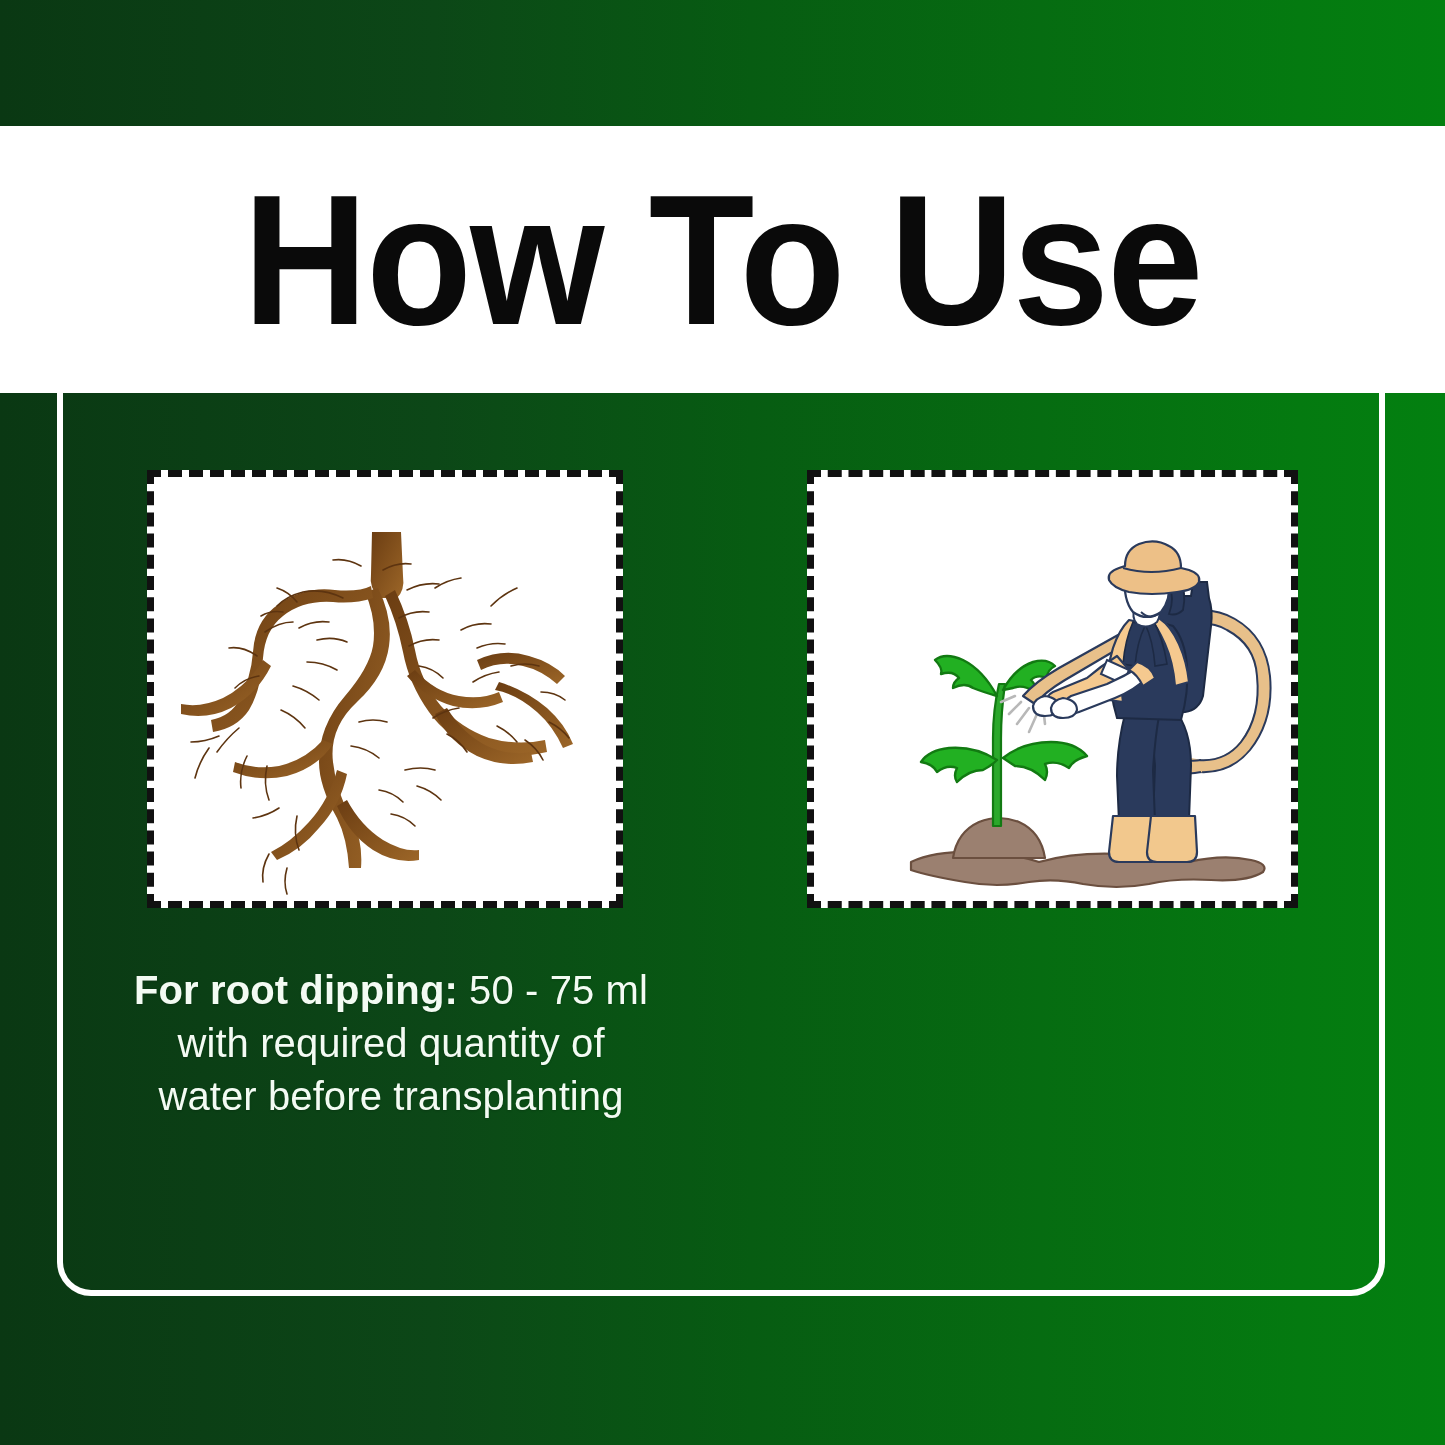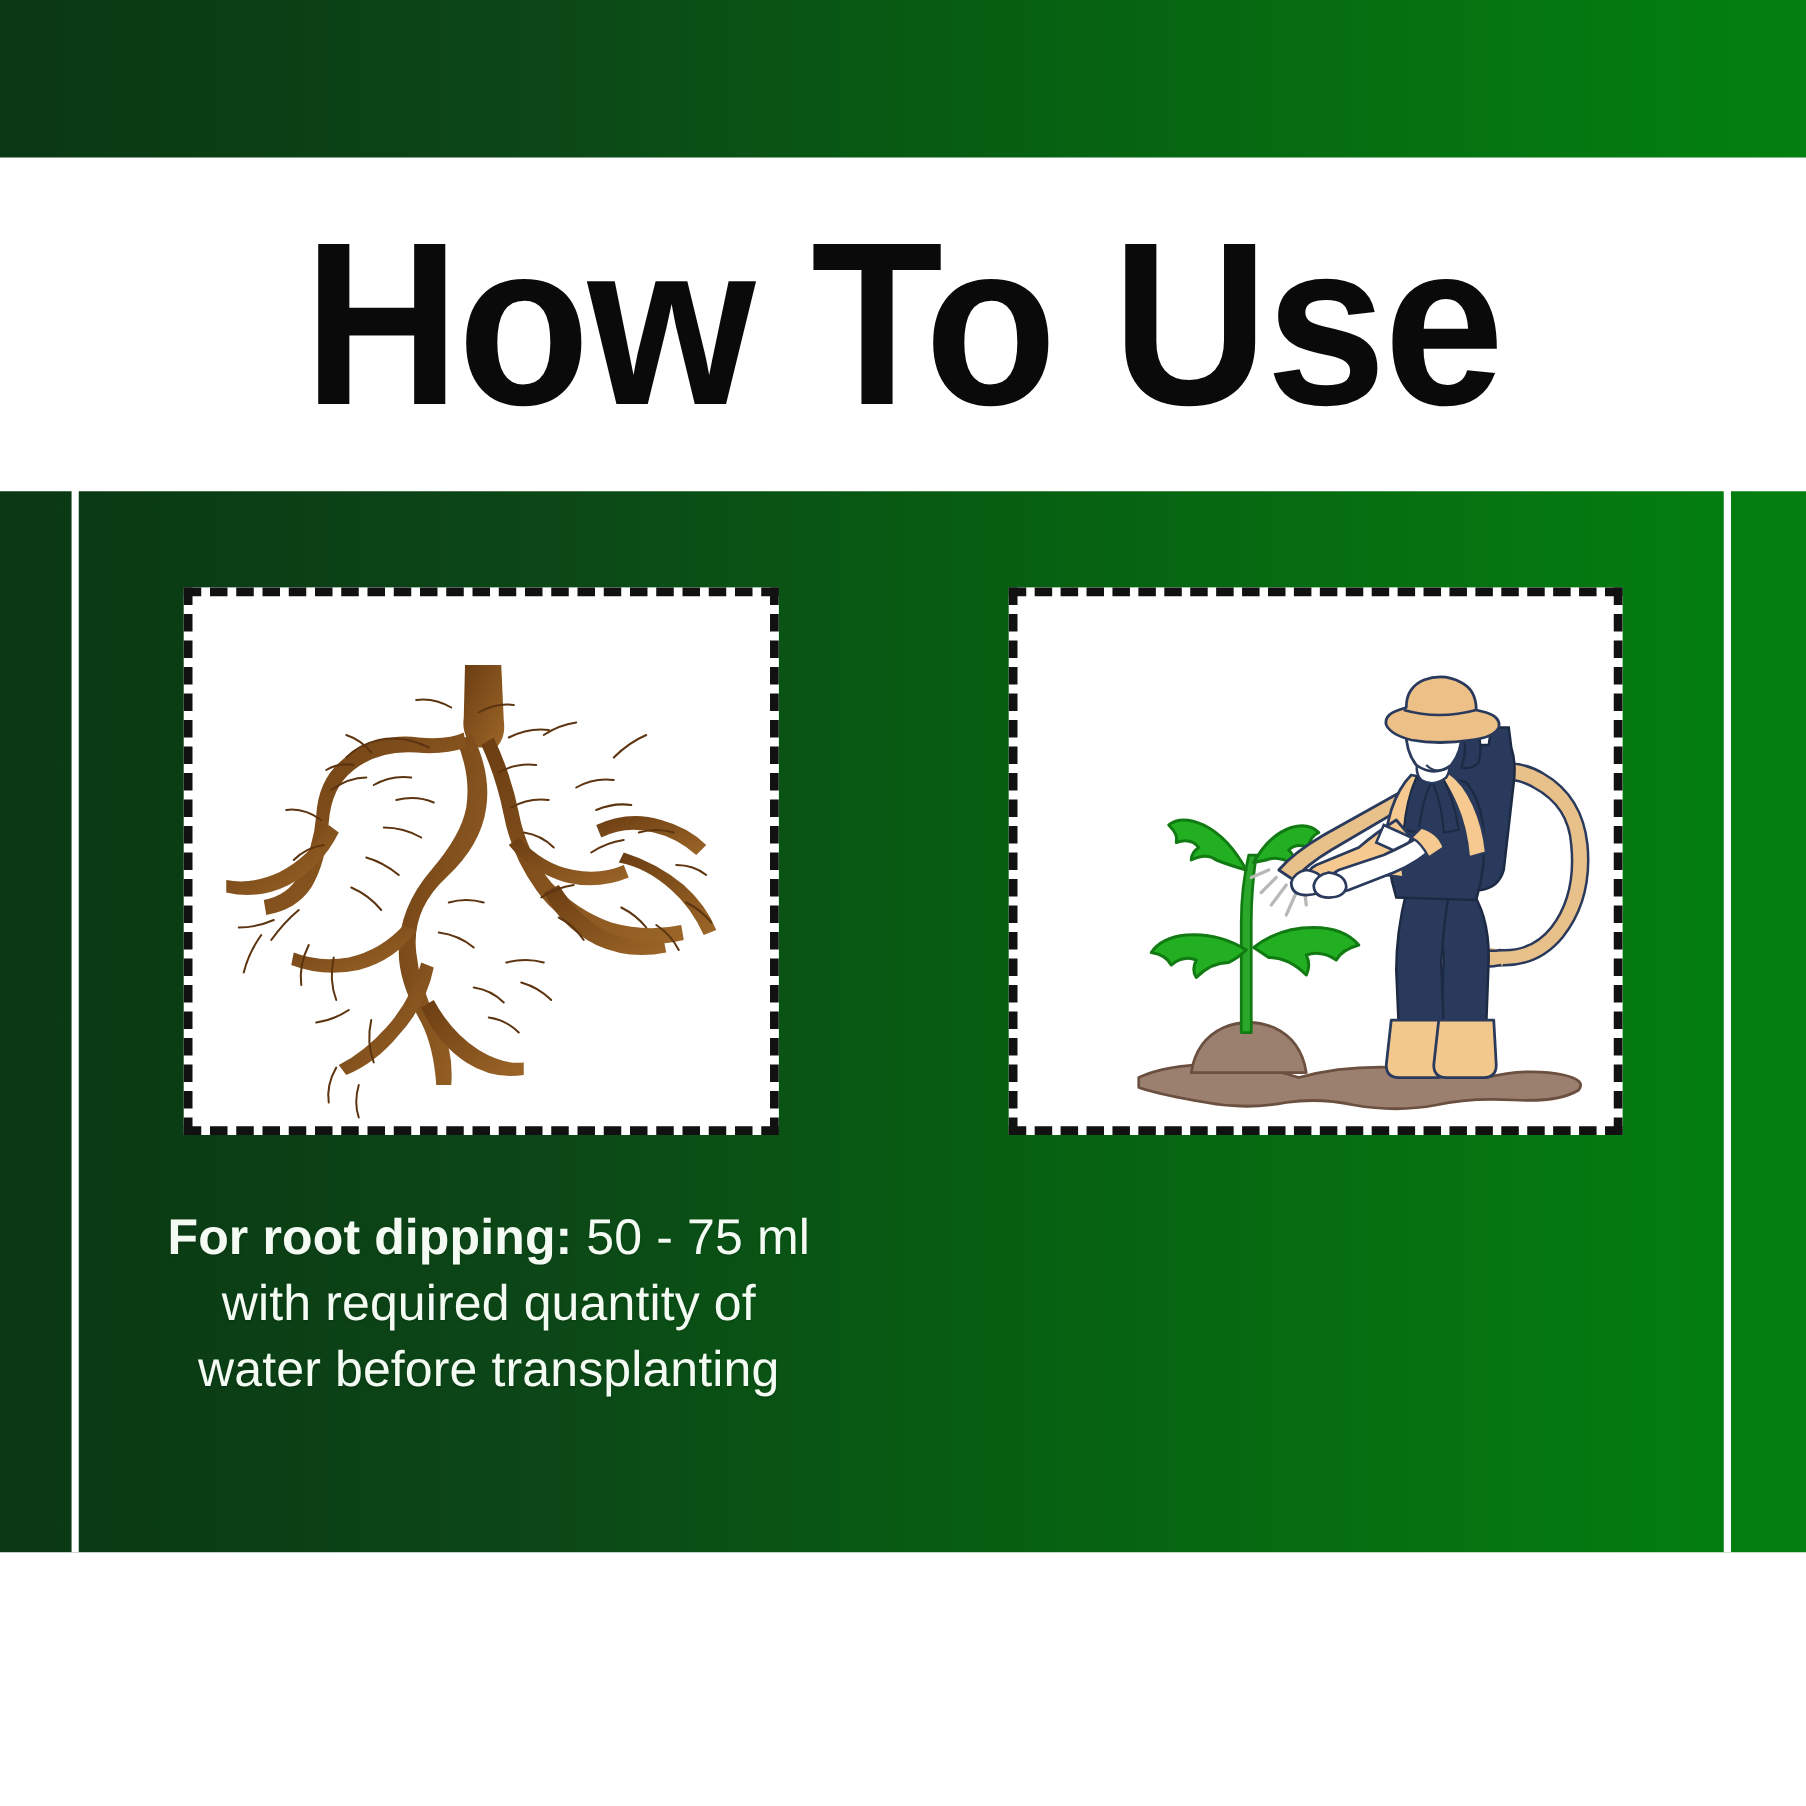--- a/index.html
+++ b/index.html
@@ -3,21 +3,21 @@
 <meta charset="utf-8">
 <style>
   html, body {
     margin: 0;
     padding: 0;
     background: #ffffff;
   }
   #poster {
     position: relative;
     width: 1445px;
-    height: 1242px;
+    height: 1445px;
     overflow: hidden;
     font-family: "Liberation Sans", sans-serif;
     background: linear-gradient(90deg,
       #0a3813 0%,
       #0b3f15 14%,
       #0c4717 30%,
       #075c12 52%,
       #066c11 72%,
       #047a10 90%,
       #038010 100%);

